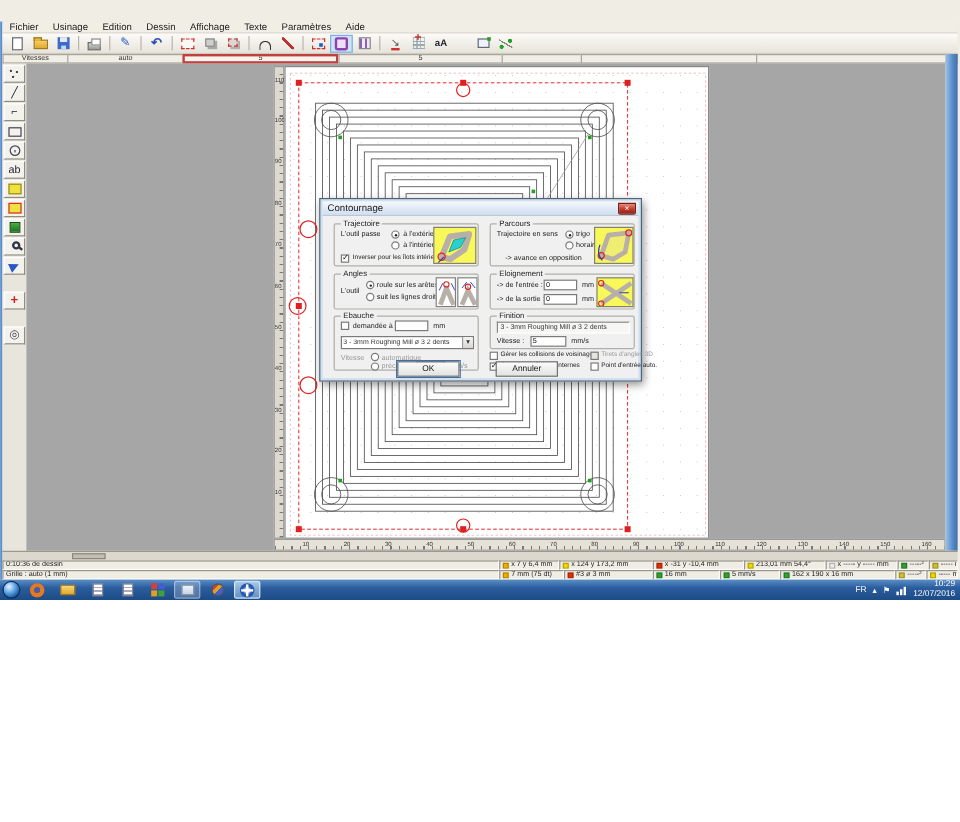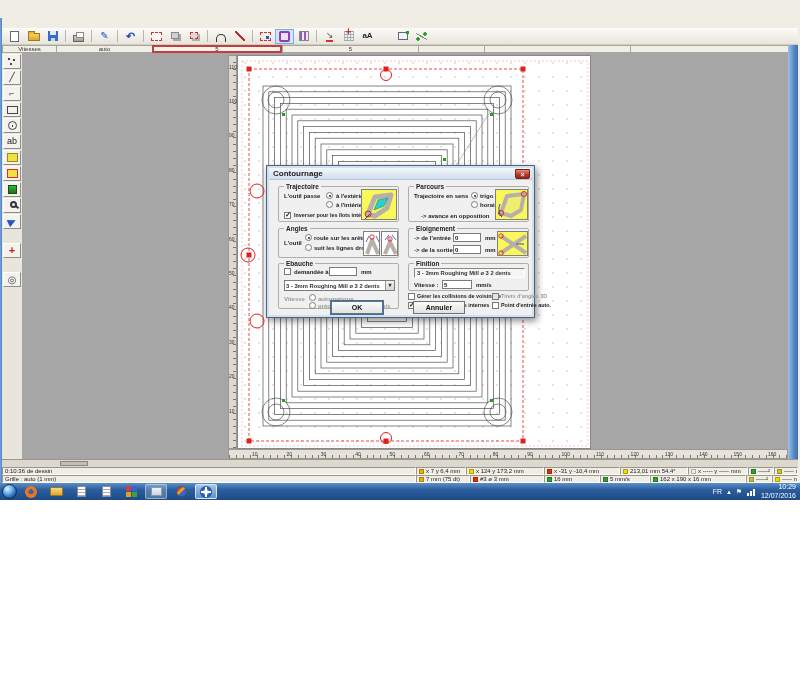--- a/index.html
+++ b/index.html
@@ -94,21 +94,21 @@
 
   .statusrow { position:absolute; left:2px; right:2px; height:8px; display:flex; font-size:6px; color:#222; }
   .statusrow.r1 { top:467px; } .statusrow.r2 { top:475px; }
   .scell { border:1px solid; border-color:#98958c #fdfcf8 #fdfcf8 #98958c; background:#f0ede5;
     display:flex; align-items:center; padding:0 2px; gap:2px; overflow:hidden; white-space:nowrap; }
   .scell.left { flex:1; }
   .scicon { width:5px; height:5px; flex:0 0 auto; border:1px solid rgba(0,0,0,.25); }
 
   
   .dialog { position:absolute; left:266px; top:165px; width:269px; height:153px; background:#f0f0f0;
-    border:1px solid #4f6478; box-shadow:inset 0 0 0 2px #cfe0f0, 2px 3px 7px rgba(0,0,0,.45); z-index:30;font-weight:bold; }
+    border:1px solid #4f6478; box-shadow:inset 0 0 0 2px #cfe0f0, 2px 3px 7px rgba(0,0,0,.45); z-index:30; }
   .dlg-title { position:absolute; left:2px; top:2px; right:2px; height:12px;
     background:linear-gradient(#f6f9fc,#dfe9f5 55%,#d0dfef); border-bottom:1px solid #b8c8da;
     display:flex; align-items:center; padding-left:4px; font-size:8px; color:#1a1a1a; }
   .dlg-close { margin-left:auto; margin-right:2px; width:15px; height:10px; border-radius:0 0 2px 2px;
     background:linear-gradient(#e48b7e,#c0392b 55%,#8e2418); border:1px solid #7a2015;
     color:#fff; font-size:7px; line-height:9px; text-align:center; }
   .grp { position:absolute; border:1px solid #b0aea6; border-radius:2px; }
   .grp > .legend { position:absolute; top:-4px; left:5px; background:#f0f0f0; padding:0 2px; font-size:6.5px; color:#222; white-space:nowrap; }
   .dl { position:absolute; font-size:6px; color:#222; white-space:nowrap; line-height:1.1; }
   .dl.gray { color:#9a9a9a; }
@@ -151,20 +151,30 @@
     background-size:2px 3px,2px 5px,2px 7px; background-position:0 100%,3px 100%,6px 100%; background-repeat:no-repeat; }
   .clock { text-align:right; line-height:1.15; font-size:7px; }
 </style>
 </head>
 <body>
 
 <div class="desktop">
 
   <div class="app">
     <div class="lborder"></div>
+    <div class="menubar" id="menubar">
+        <span>Fichier</span>
+        <span>Usinage</span>
+        <span>Edition</span>
+        <span>Dessin</span>
+        <span>Affichage</span>
+        <span>Texte</span>
+        <span>Paramètres</span>
+        <span>Aide</span>
+      </div>
     <div class="toolbar" id="toolbar">
         <div class="tbtn">
           <span class="ic ic-page"></span>
         </div>
         <div class="tbtn">
           <span class="ic ic-folder"></span>
         </div>
         <div class="tbtn">
           <span class="ic ic-floppy"></span>
         </div>

